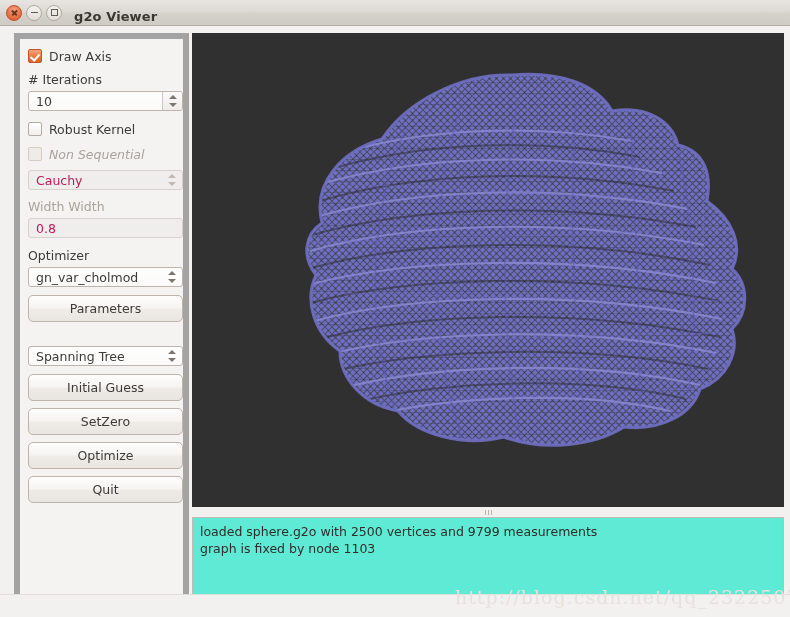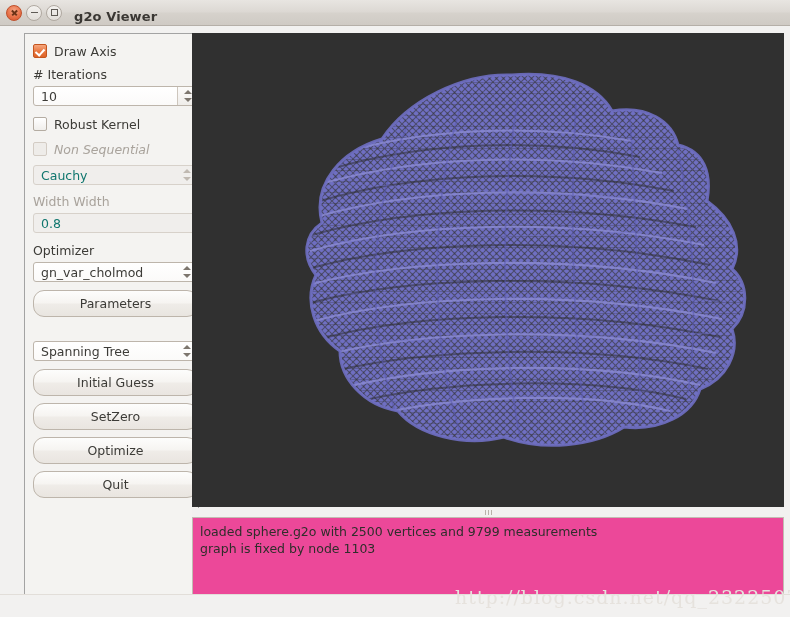--- a/index.html
+++ b/index.html
@@ -87,25 +87,25 @@
   
   .main {
     position: absolute;
     left: 0; top: 27px; right: 0; bottom: 0;
     background: #f2f1f0;
   }
 
   
   .sidebar {
     position: absolute;
-    left: 24px;
+    left: 14px;
     top: 6px;
     width: 175px;
     height: 567px;
-    border: 1px solid #a3a3a3;
+    border: 6px solid #a3a3a3;
     background: #f4f3f1;
     box-sizing: border-box;
     padding: 8px 0 0 8px;
   }
   .row { margin-bottom: 7px; }
 
   .chk {
     display: flex;
     align-items: center;
     gap: 7px;
@@ -166,21 +166,21 @@
     border: 1px solid #d7d1ca;
     background: #f0eeec;
   }
   .ctl .val {
     padding-left: 7px;
     font-size: 12.5px;
     color: #3c3b37;
     white-space: nowrap;
     overflow: hidden;
   }
-  .ctl.disabled .val { color: #0f766e; text-align: center; }
+  .ctl.disabled .val { color: #be185d; text-align: center; }
 
   .stepper {
     position: absolute;
     right: 0; top: 0; bottom: 0;
     width: 19px;
     border-left: 1px solid #cdc6bd;
     background: linear-gradient(to bottom, #fcfbfa 0%, #efedea 100%);
     display: flex;
     flex-direction: column;
     align-items: center;
@@ -200,21 +200,21 @@
   }
   .ar-up { border-bottom: 4px solid #7d766e; }
   .ar-dn { border-top: 4px solid #7d766e; }
   .disabled .ar-up { border-bottom-color: #c0b9b1; }
   .disabled .ar-dn { border-top-color: #c0b9b1; }
 
   .btn {
     height: 27px;
     box-sizing: border-box;
     border: 1px solid #bdb5ab;
-    border-radius: 11px;
+    border-radius: 5px;
     background: linear-gradient(to bottom, #fdfdfc 0%, #f6f4f1 48%, #efece8 52%, #e9e5e0 100%);
     display: flex;
     align-items: center;
     justify-content: center;
     font-size: 12.5px;
     color: #3c3b37;
     margin-bottom: 7px;
     cursor: default;
   }
 
@@ -254,21 +254,21 @@
 
   
   .logbox {
     position: absolute;
     left: 192px;
     top: 490px;
     width: 592px;
     height: 84px;
     box-sizing: border-box;
     border: 1px solid #c3bbb2;
-    background: #ec4899;
+    background: #5eead4;
     padding: 5px 7px;
     overflow: hidden;
   }
   .logline {
     font-size: 12.5px;
     color: #2f2e2b;
     line-height: 17px;
     white-space: nowrap;
   }
 

